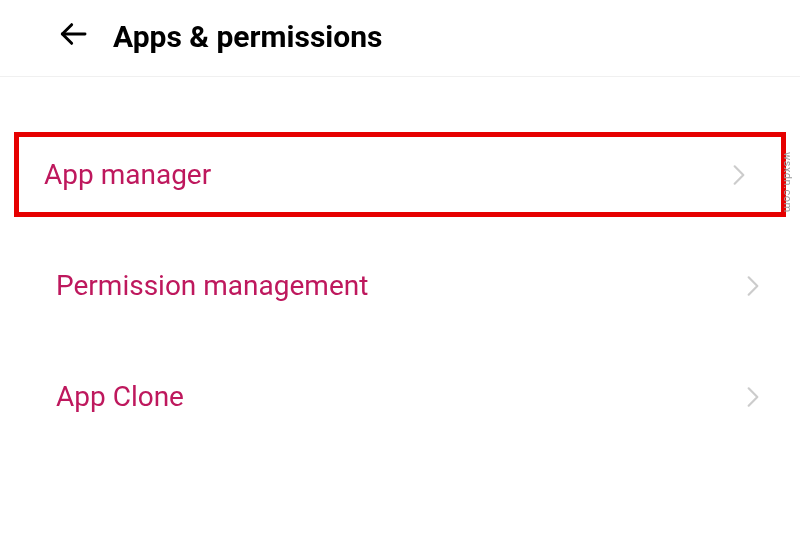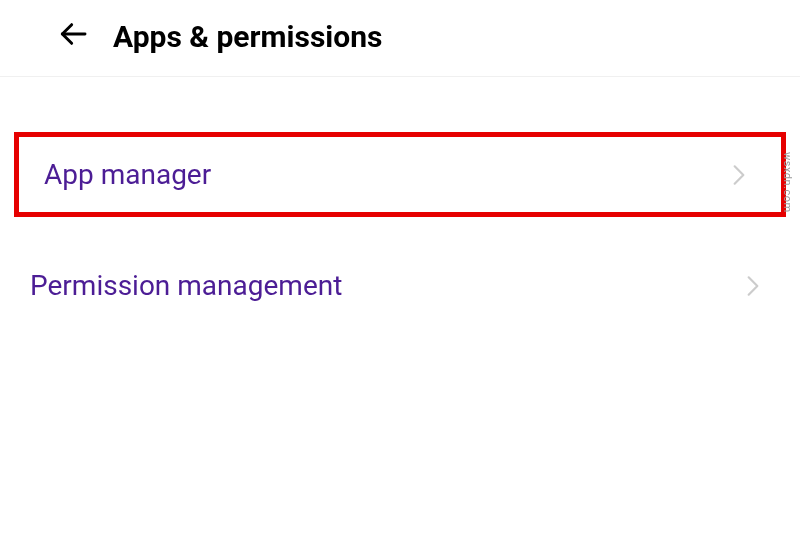--- a/index.html
+++ b/index.html
@@ -41,30 +41,31 @@
     .content {
       padding-top: 55px;
     }
     .list-item {
       display: flex;
       align-items: center;
       justify-content: space-between;
       padding: 24px 38px 24px 30px;
       cursor: pointer;
       min-height: 85px;
+      margin-left: 26px;
     }
     .list-item.highlighted {
       border: 5px solid #e60000;
       padding: 19px 33px 19px 25px;
       margin: 0 14px;
     }
     .item-label {
       font-size: 28px;
       font-weight: 400;
-      color: #4c1d95;
+      color: #be185d;
     }
     .chevron {
       width: 18px;
       height: 30px;
       display: flex;
       align-items: center;
       justify-content: center;
     }
     .chevron svg {
       width: 14px;
@@ -116,16 +117,24 @@
     <span class="item-label">Permission management</span>
     <span class="chevron">
       <svg viewBox="0 0 12 24" fill="none" stroke="#cccccc" stroke-width="2" stroke-linecap="round" stroke-linejoin="round">
         <polyline points="2 4 10 12 2 20"></polyline>
       </svg>
     </span>
   </div>
 
   <div class="spacer"></div>
 
+  <div class="list-item">
+    <span class="item-label">App Clone</span>
+    <span class="chevron">
+      <svg viewBox="0 0 12 24" fill="none" stroke="#cccccc" stroke-width="2" stroke-linecap="round" stroke-linejoin="round">
+        <polyline points="2 4 10 12 2 20"></polyline>
+      </svg>
+    </span>
+  </div>
 
 </div>
 
 <div class="watermark">wsxdn.com</div>
 
 </body></html>

